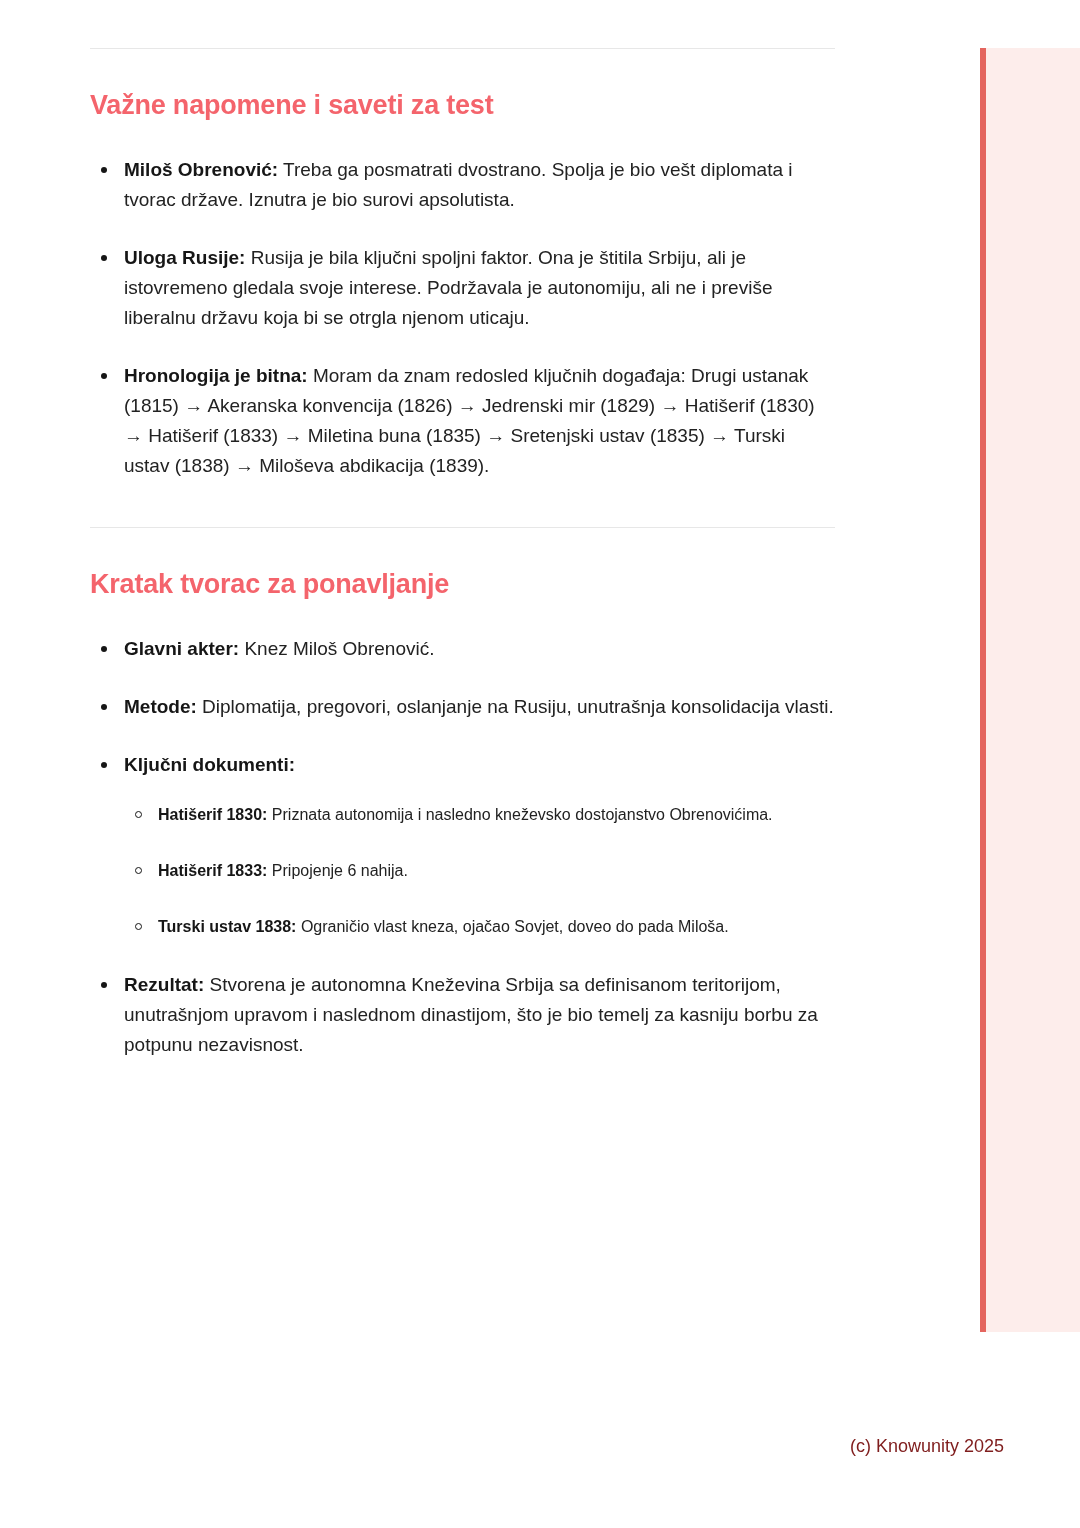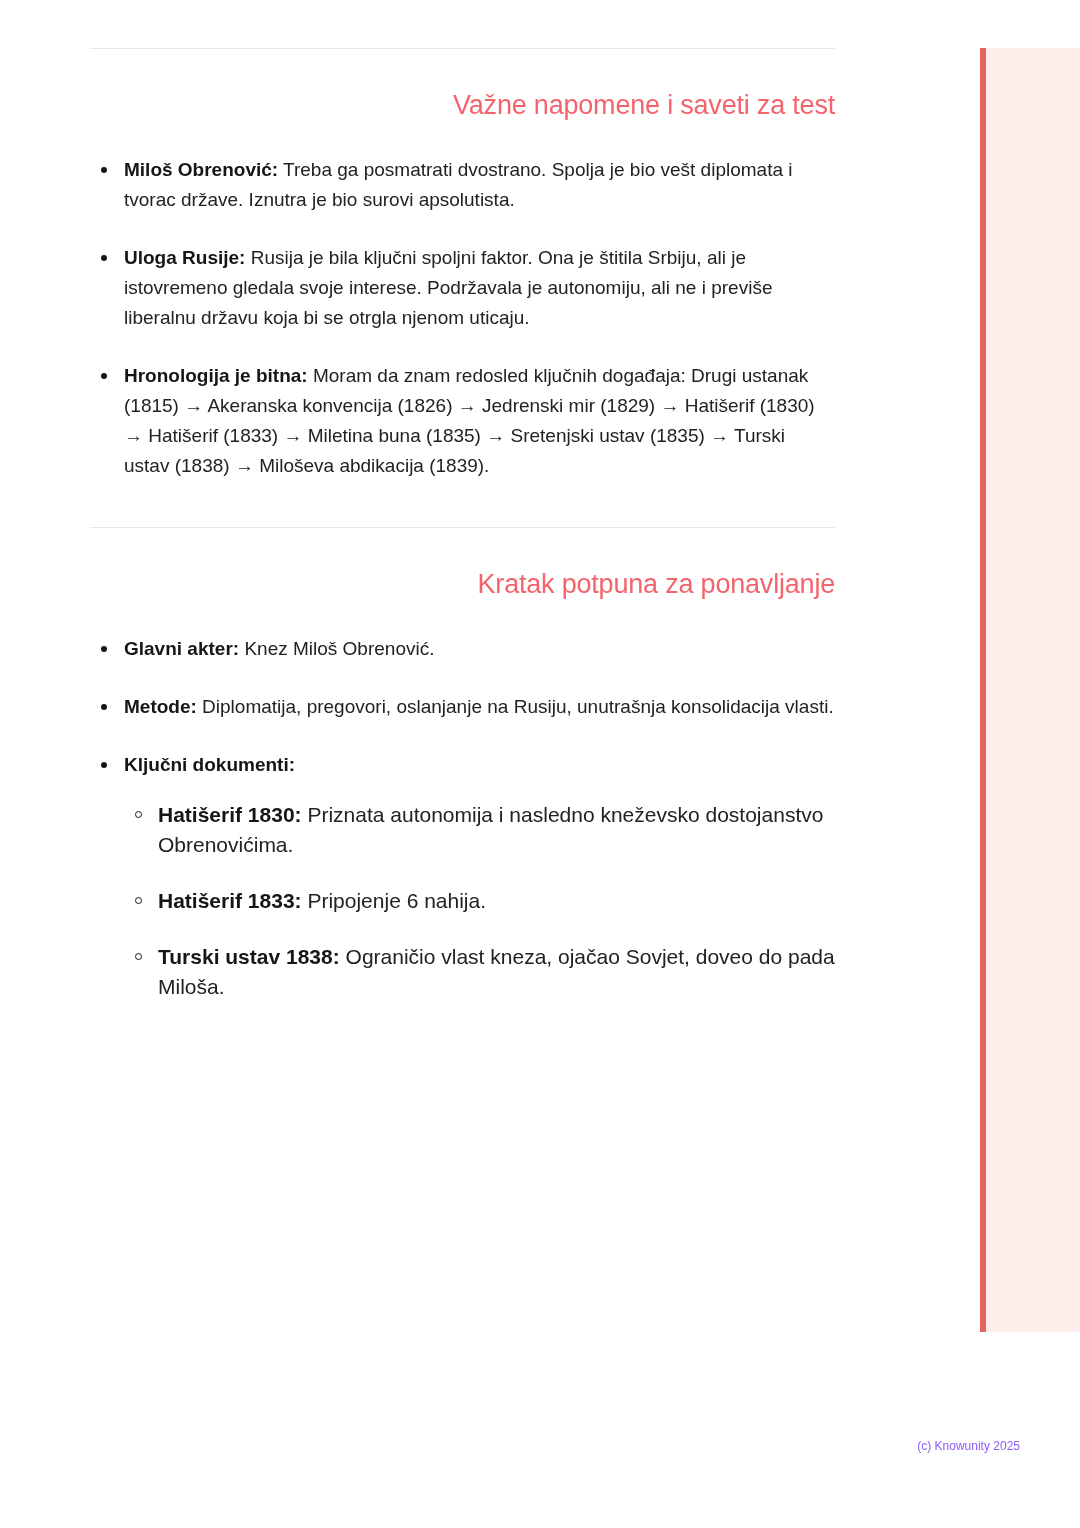--- a/index.html
+++ b/index.html
@@ -39,24 +39,23 @@
     border-top: 1px solid #e7e7e7;
     margin: 0;
     width: 100%;
   }
   hr.divider.first { margin-top: 48px; }
   section { margin-bottom: 0; }
   h1.heading {
     margin: 40px 0 34px 0;
     font-size: 27px;
     line-height: 32px;
-    font-weight: 400;
+    font-weight: 700;
     color: #f4646c;
     letter-spacing: -0.2px;
-    text-align: right;
   }
   ul.bullets {
     list-style: none;
     margin: 0 0 46px 0;
     padding: 0;
   }
   ul.bullets > li {
     position: relative;
     padding-left: 34px;
     margin-bottom: 28px;
@@ -85,31 +84,31 @@
   .li-text strong { font-weight: 700; color: #161616; }
   ul.sub-bullets {
     list-style: none;
     margin: 20px 0 8px 0;
     padding: 0;
   }
   ul.sub-bullets > li {
     position: relative;
     padding-left: 34px;
     margin-bottom: 26px;
-    font-size: 21px;
+    font-size: 16px;
     line-height: 30px;
   }
   ul.sub-bullets > li:last-child { margin-bottom: 22px; }
   .footer {
     position: absolute;
     top: 1438px;
-    right: 60px;
-    font-size: 12px;
+    right: 76px;
+    font-size: 18px;
     line-height: 16px;
-    color: #8b5cf6;
+    color: #7f1d1d;
   }
 </style>
 </head>
 <body>
 
 <div class="page">
 
   <div class="side-stripe"></div>
 
   <main class="content">
@@ -139,21 +138,21 @@
             <strong>Hronologija je bitna:</strong>
             <span>Moram da znam redosled ključnih događaja: Drugi ustanak (1815) → Akeranska konvencija (1826) → Jedrenski mir (1829) → Hatišerif (1830) → Hatišerif (1833) → Miletina buna (1835) → Sretenjski ustav (1835) → Turski ustav (1838) → Miloševa abdikacija (1839).</span>
           </p>
         </li>
       </ul>
     </section>
 
     <hr class="divider">
 
     <section>
-      <h1 class="heading">Kratak potpuna za ponavljanje</h1>
+      <h1 class="heading">Kratak tvorac za ponavljanje</h1>
       <ul class="bullets">
         <li>
           <span class="marker disc"></span>
           <p class="li-text">
             <strong>Glavni akter:</strong>
             <span>Knez Miloš Obrenović.</span>
           </p>
         </li>
         <li>
           <span class="marker disc"></span>
@@ -184,20 +183,27 @@
             </li>
             <li>
               <span class="marker circle"></span>
               <p class="li-text">
                 <strong>Turski ustav 1838:</strong>
                 <span>Ograničio vlast kneza, ojačao Sovjet, doveo do pada Miloša.</span>
               </p>
             </li>
           </ul>
         </li>
+        <li>
+          <span class="marker disc"></span>
+          <p class="li-text">
+            <strong>Rezultat:</strong>
+            <span>Stvorena je autonomna Kneževina Srbija sa definisanom teritorijom, unutrašnjom upravom i naslednom dinastijom, što je bio temelj za kasniju borbu za potpunu nezavisnost.</span>
+          </p>
+        </li>
       </ul>
     </section>
 
   </main>
 
   <div class="footer">(c) Knowunity 2025</div>
 
 </div>
 
 </body></html>

